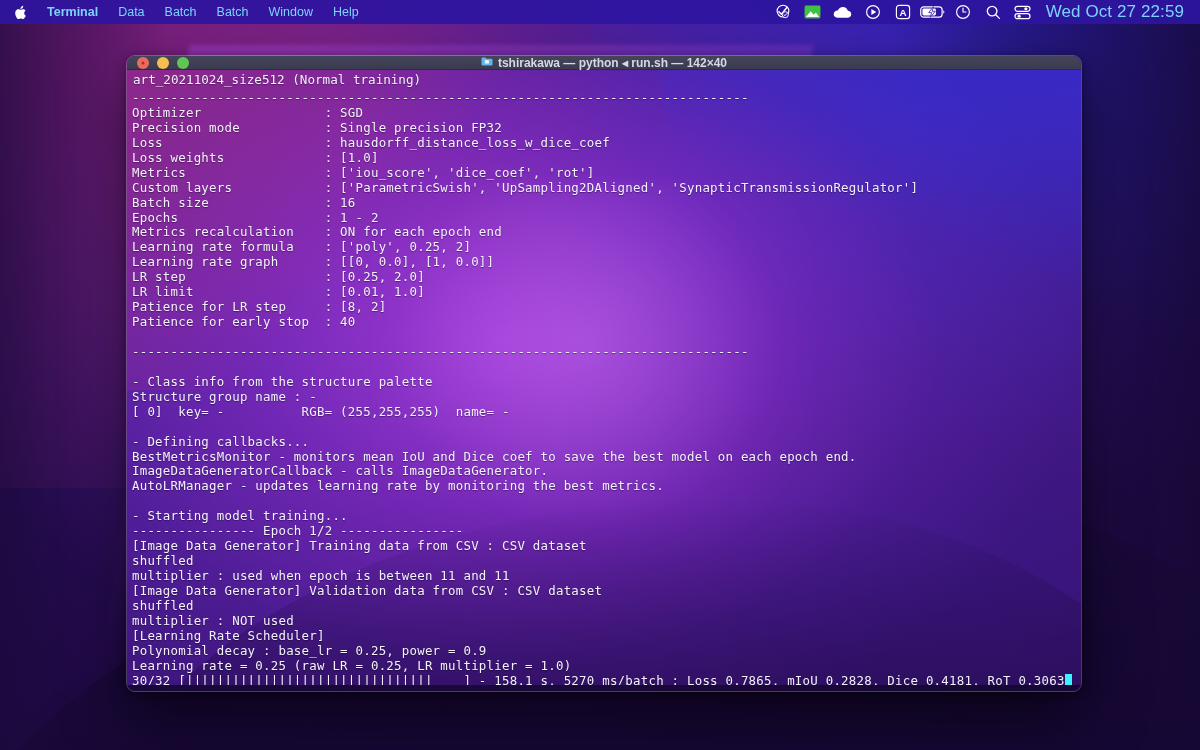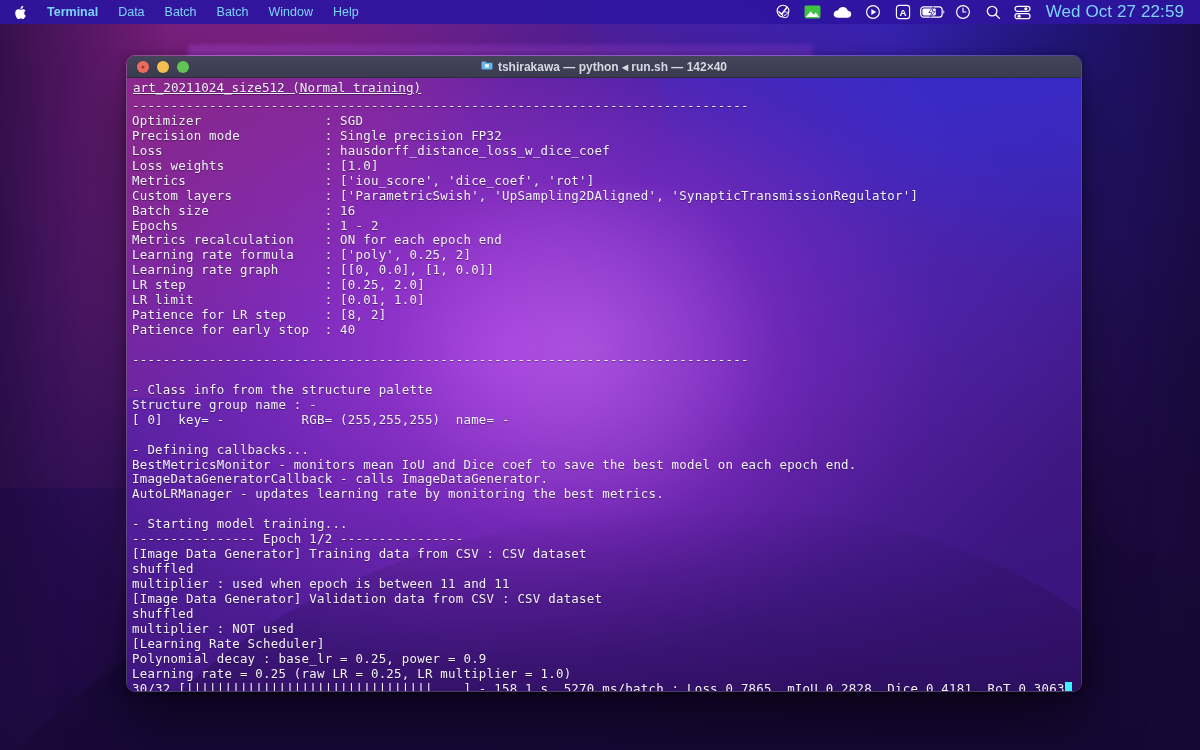--- a/index.html
+++ b/index.html
@@ -90,21 +90,21 @@
   #terminal {
     position:absolute;
     left:126px; top:55px; width:956px; height:637px;
     border-radius:9px;
     overflow:hidden;
     box-shadow:0 26px 60px rgba(0,0,0,0.55), 0 2px 10px rgba(0,0,0,0.4);
     z-index:20;
     border:0.5px solid rgba(255,255,255,0.22);
   }
   #titlebar {
-    height:22px;
+    height:14px;
     background:linear-gradient(180deg,#44445a 0%, #3b3b50 100%);
     display:flex; align-items:center;
     position:relative;
     border-bottom:1px solid #2b2b3c;
   }
   .traffic { display:flex; gap:8px; padding-left:10px; align-items:center; }
   .light { width:12px; height:12px; border-radius:50%; position:relative; }
   .light.red    { background:#ec6a5e; }
   .light.yellow { background:#f4bf4f; }
   .light.green  { background:#61c554; }
@@ -157,21 +157,20 @@
   #term-tab {
     position:relative;
     height:20px;
     padding:2px 0 0 6px;
     font-family:"DejaVu Sans Mono","Liberation Mono",monospace;
     font-size:12.6px;
     color:#f2f0fb;
     z-index:3;
     white-space:nowrap;
     text-shadow:0 1px 1px rgba(0,0,0,0.35);
-    text-decoration:underline;
   }
 
   #term-text {
     position:relative;
     z-index:3;
     padding:1px 0 0 5px;
     font-family:"DejaVu Sans Mono","Liberation Mono",monospace;
     font-size:12.4px;
     line-height:14.95px;
     color:#f4f2fc;

